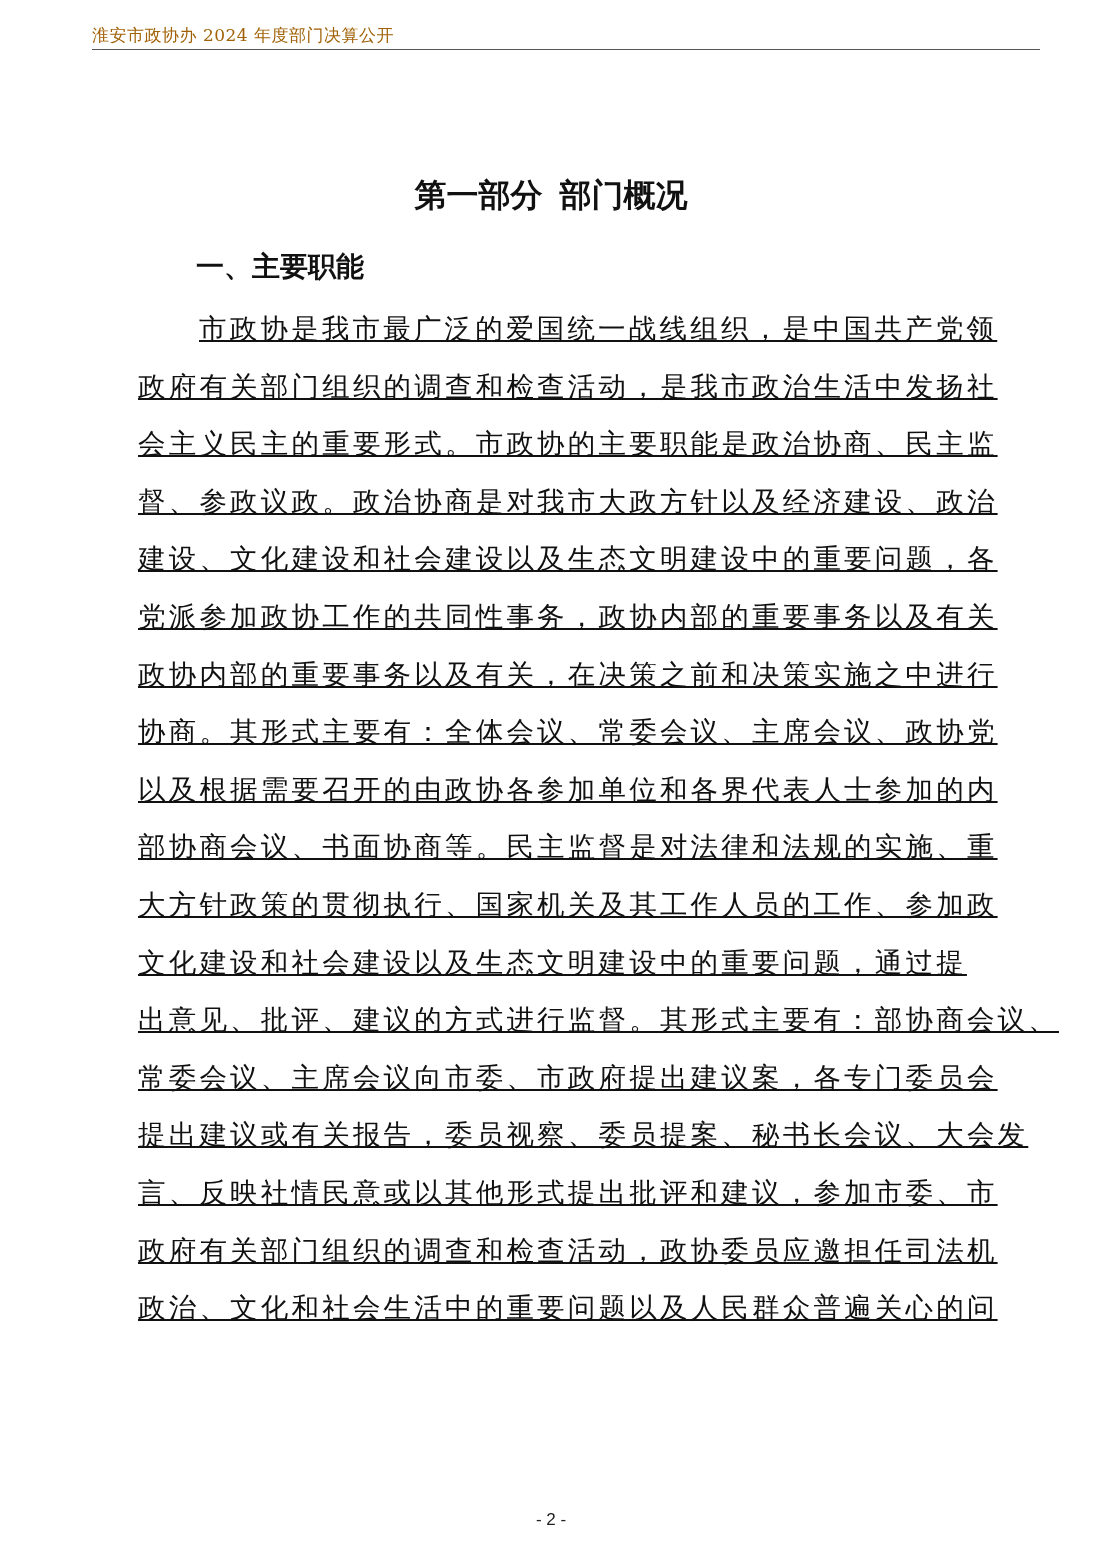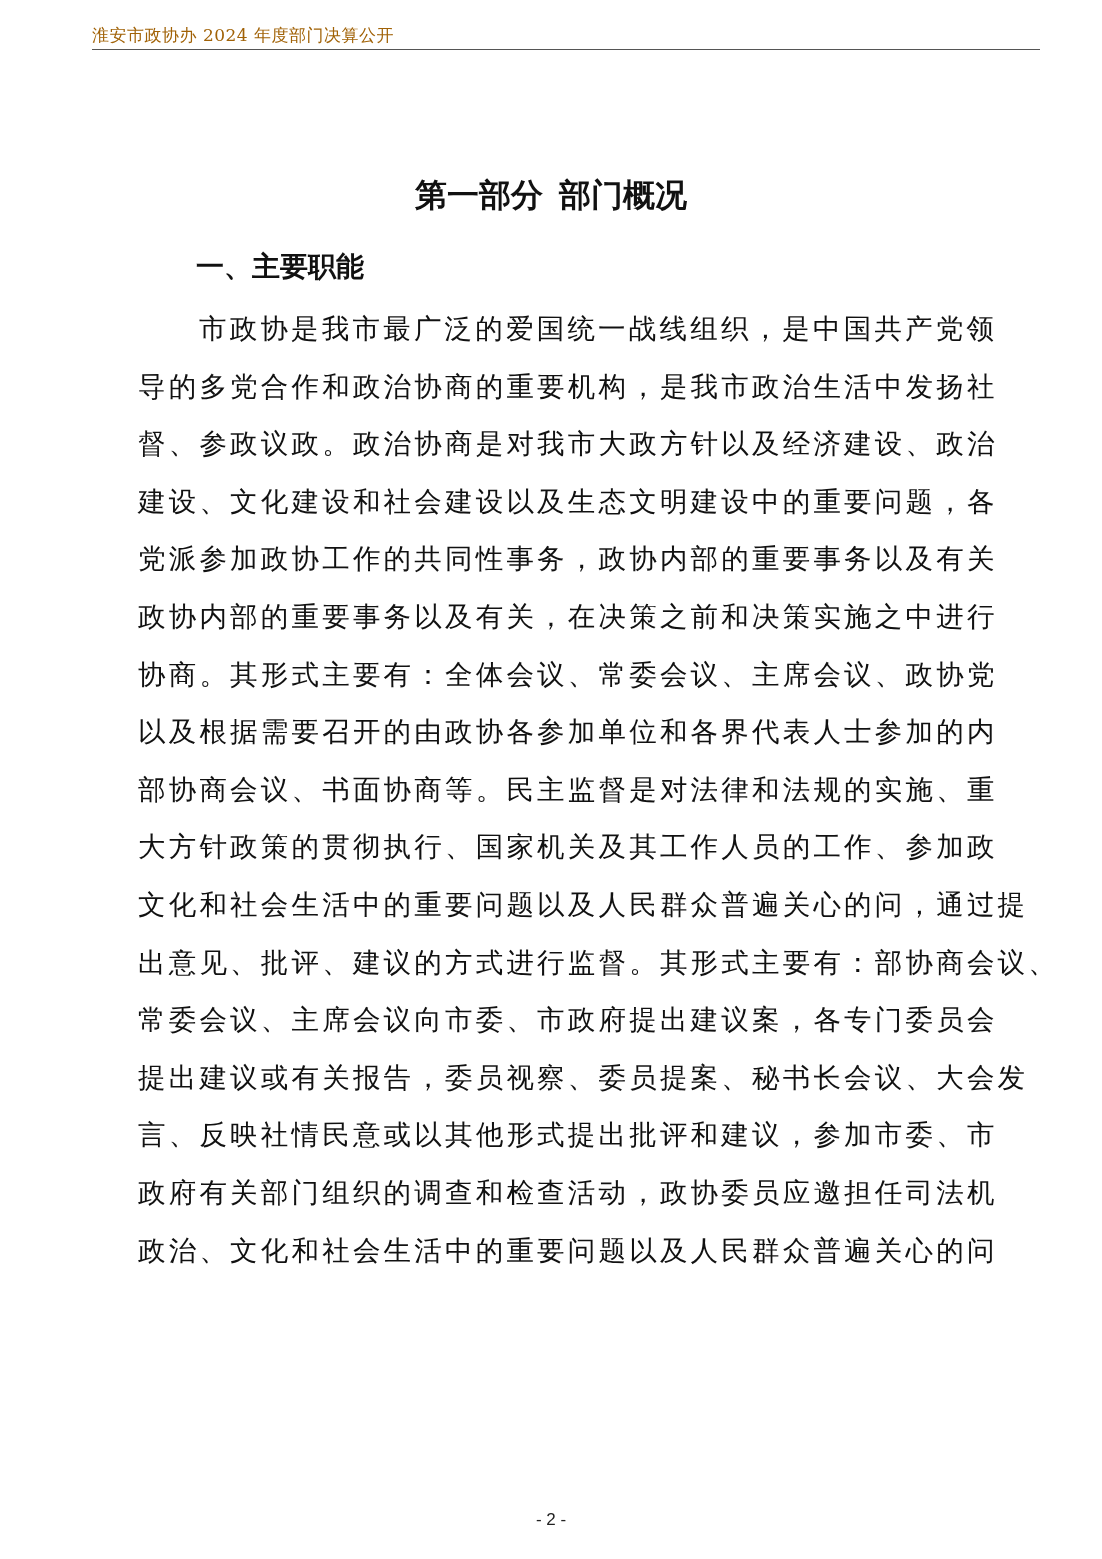--- a/index.html
+++ b/index.html
@@ -12,31 +12,31 @@
     font-size: 17px; color: #a16207; letter-spacing: 0.5px;
     font-family: "DejaVu Serif", "Liberation Serif", serif;
   }
   .header-rule {
     position: absolute; left: 92px; top: 49px; width: 948px; height: 0;
     border-top: 1.5px solid #555;
   }
   .title {
     position: absolute; left: 0; width: 1102px; top: 174px;
     text-align: center; font-size: 32px; font-weight: bold;
-    font-family: Liberation Serif, serif;
+    font-family: Liberation Sans, sans-serif;
     letter-spacing: 0px; word-spacing: 8px;
   }
   .section-heading {
     position: absolute; left: 196px; top: 248px;
     font-size: 28px; font-weight: bold;
     font-family: "DejaVu Sans", "Liberation Sans", sans-serif;
     text-align: center;
   }
   .body-lines {
-    position: absolute; left: 138px; top: 304px; width: 880px;
+    position: absolute; left: 138px; top: 304px; width: 880px; text-decoration: underline;
   }
   .line {
     height: 57.6px; line-height: 48px;
     font-size: 27.5px; letter-spacing: 3.2px; white-space: nowrap;
     font-family: "DejaVu Serif", "Liberation Serif", serif; color: #111;
   }
   .line.indent { padding-left: 61px; }
   .page-number {
     position: absolute; left: 0; width: 1102px; top: 1510px;
     text-align: center; font-size: 17px; color: #222;
@@ -47,30 +47,31 @@
 <body>
 
 <div class="header-text">淮安市政协办 2024 年度部门决算公开</div>
 <div class="header-rule"></div>
 
 <div class="title">第一部分  部门概况</div>
 <div class="section-heading">一、主要职能</div>
 
 <div class="body-lines">
   <div class="line indent">市政协是我市最广泛的爱国统一战线组织，是中国共产党领</div>
-  <div class="line">导的多党合作和政治协商的重要机构，是我市政治生活中发扬社</div>
+  <div class="line">政府有关部门组织的调查和检查活动，是我市政治生活中发扬社</div>
+  <div class="line">会主义民主的重要形式。市政协的主要职能是政治协商、民主监</div>
   <div class="line">督、参政议政。政治协商是对我市大政方针以及经济建设、政治</div>
   <div class="line">建设、文化建设和社会建设以及生态文明建设中的重要问题，各</div>
   <div class="line">党派参加政协工作的共同性事务，政协内部的重要事务以及有关</div>
   <div class="line">政协内部的重要事务以及有关，在决策之前和决策实施之中进行</div>
   <div class="line">协商。其形式主要有：全体会议、常委会议、主席会议、政协党</div>
   <div class="line">以及根据需要召开的由政协各参加单位和各界代表人士参加的内</div>
   <div class="line">部协商会议、书面协商等。民主监督是对法律和法规的实施、重</div>
   <div class="line">大方针政策的贯彻执行、国家机关及其工作人员的工作、参加政</div>
-  <div class="line">文化和社会生活中的重要问题以及人民群众普遍关心的问，通过提</div>
+  <div class="line">文化建设和社会建设以及生态文明建设中的重要问题，通过提</div>
   <div class="line">出意见、批评、建议的方式进行监督。其形式主要有：部协商会议、</div>
   <div class="line">常委会议、主席会议向市委、市政府提出建议案，各专门委员会</div>
   <div class="line">提出建议或有关报告，委员视察、委员提案、秘书长会议、大会发</div>
   <div class="line">言、反映社情民意或以其他形式提出批评和建议，参加市委、市</div>
   <div class="line">政府有关部门组织的调查和检查活动，政协委员应邀担任司法机</div>
   <div class="line">政治、文化和社会生活中的重要问题以及人民群众普遍关心的问</div>
 </div>
 
 <div class="page-number">- 2 -</div>
 

